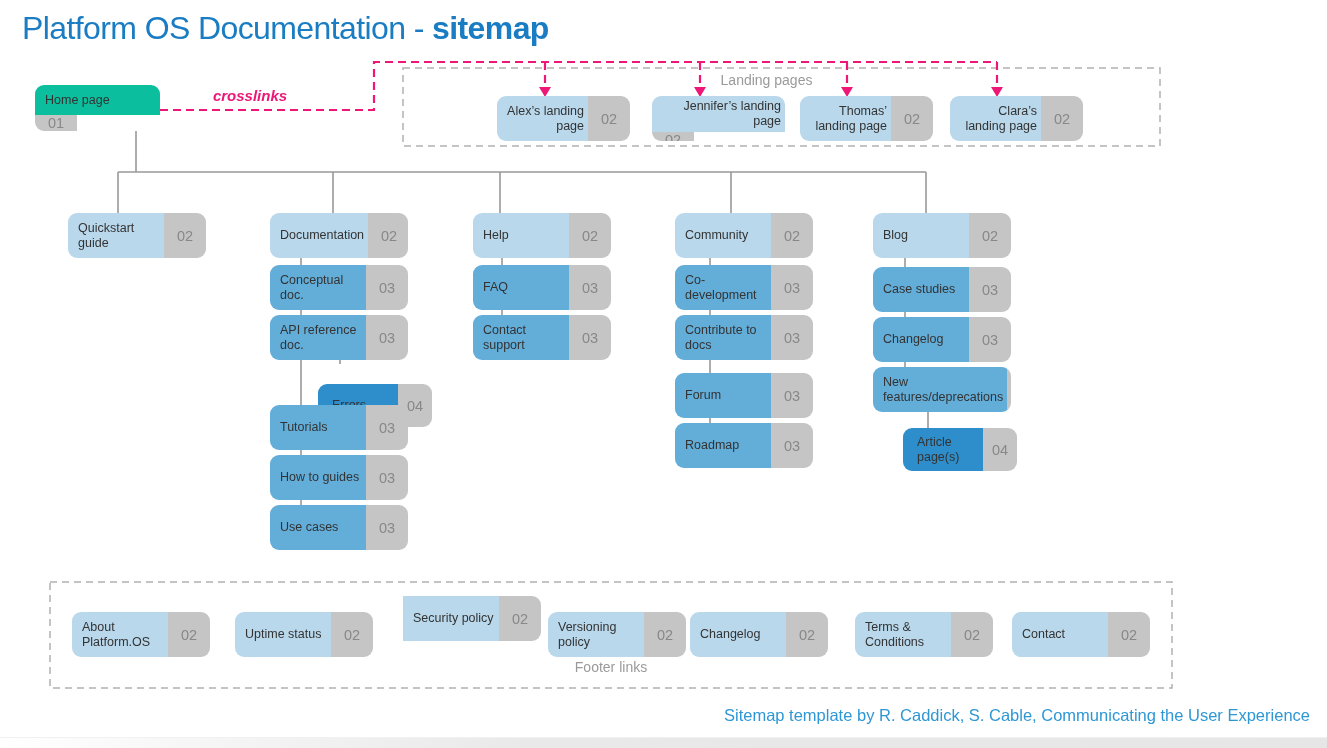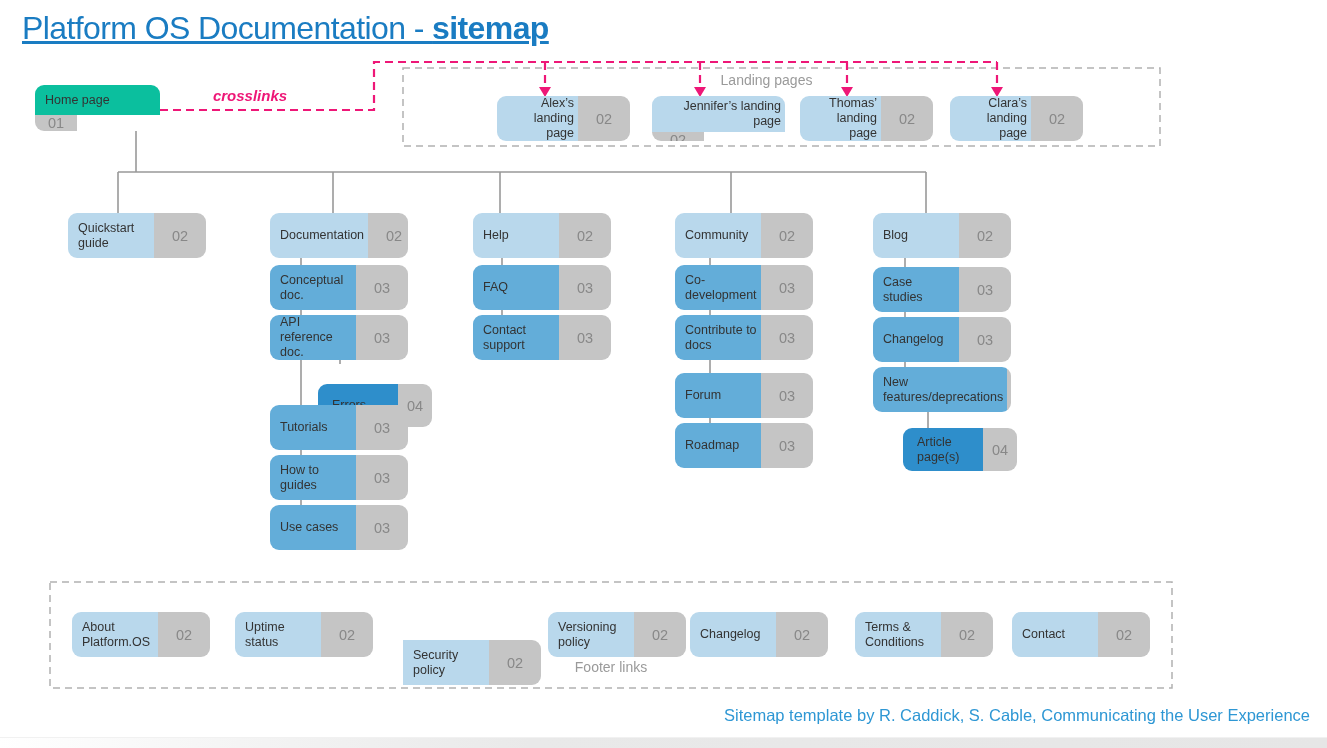--- a/index.html
+++ b/index.html
@@ -3,38 +3,38 @@
 <meta charset="utf-8">
 <style>
   html,body{margin:0;padding:0;background:#fff;}
   #canvas{
     position:relative;width:1327px;height:748px;overflow:hidden;background:#fff;
     font-family:"Liberation Sans",sans-serif;
   }
   #connectors{position:absolute;left:0;top:0;z-index:1;}
   .title{
     position:absolute;left:22px;top:10px;font-size:32px;letter-spacing:-0.6px;
-    color:var(--c-title,#1A7CC2);white-space:nowrap;z-index:3;text-decoration:underline;
+    color:var(--c-title,#1A7CC2);white-space:nowrap;z-index:3;
   }
   .title b{font-weight:bold;}
   .crosslinks{
     position:absolute;left:198px;top:87px;width:104px;text-align:center;
     font-size:15px;font-style:italic;font-weight:bold;color:var(--c-pink,#EE1777);z-index:3;
   }
   .zone-label{position:absolute;color:#9a9a9a;font-size:14px;text-align:center;z-index:2;}
   .node{
     position:absolute;display:flex;align-items:stretch;width:138px;height:45px;
     border-radius:9px;overflow:hidden;z-index:2;
   }
   .node .node-label{
     flex:1;display:flex;align-items:center;padding:3px 4px 3px 10px;
     font-size:12.5px;line-height:1.18;color:#333;
   }
   .node .node-tag{
-    width:52px;flex:0 0 auto;display:flex;align-items:center;justify-content:center;
+    width:42px;flex:0 0 auto;display:flex;align-items:center;justify-content:center;
     background:var(--c-tag,#C5C5C5);color:#888;font-size:14.5px;
   }
   .lv1 .node-label{background:var(--c-lv1,#0BBF9E);}
   .lv2 .node-label{background:var(--c-lv2,#B9D8EC);}
   .lv3 .node-label{background:var(--c-lv3,#63ADD9);}
   .lv4 .node-label{background:var(--c-lv4,#2E8ECB);}
   .node.home{width:125px;height:46px;flex-direction:column;}
   .node.home .node-tag{width:42px;}
   .node.small{width:114px;height:43px;}
   .node.small .node-tag{width:34px;}
@@ -207,21 +207,21 @@
         <span class="node-tag">04</span>
       </div>
       <div class="node lv2" style="left: 72px; top: 612px;">
         <span class="node-label">About Platform.OS</span>
         <span class="node-tag">02</span>
       </div>
       <div class="node lv2" style="left: 235px; top: 612px;">
         <span class="node-label">Uptime status</span>
         <span class="node-tag">02</span>
       </div>
-      <div class="node lv2" style="left: 390px; top: 640px; padding-left: 13px;">
+      <div class="node lv2" style="left: 390px; top: 596px; padding-left: 13px;">
         <span class="node-label">Security policy</span>
         <span class="node-tag">02</span>
       </div>
       <div class="node lv2" style="left: 548px; top: 612px;">
         <span class="node-label">Versioning policy</span>
         <span class="node-tag">02</span>
       </div>
       <div class="node lv2" style="left: 690px; top: 612px;">
         <span class="node-label">Changelog</span>
         <span class="node-tag">02</span>

